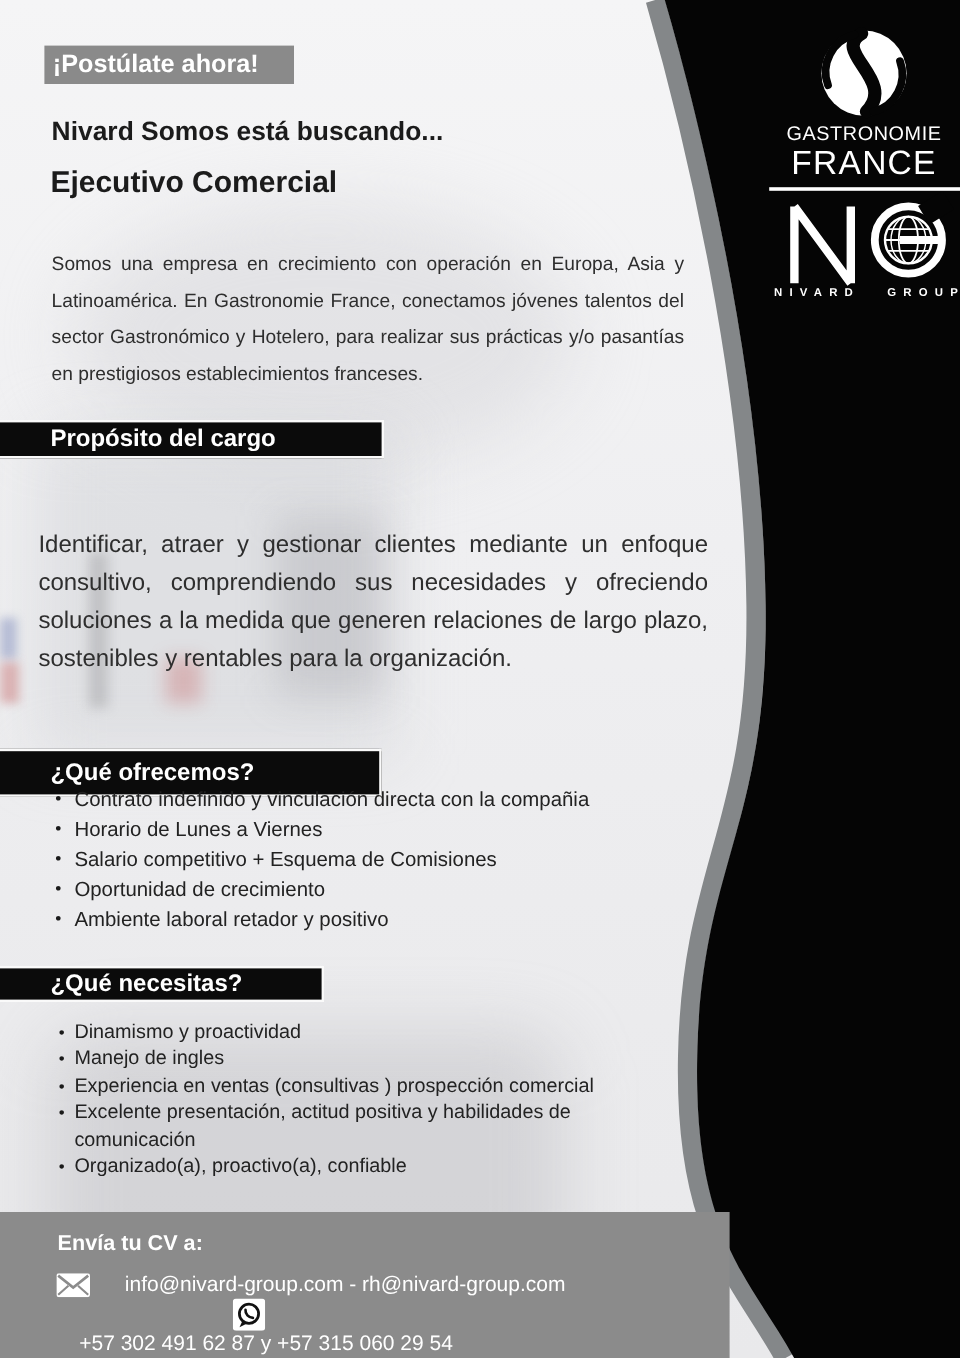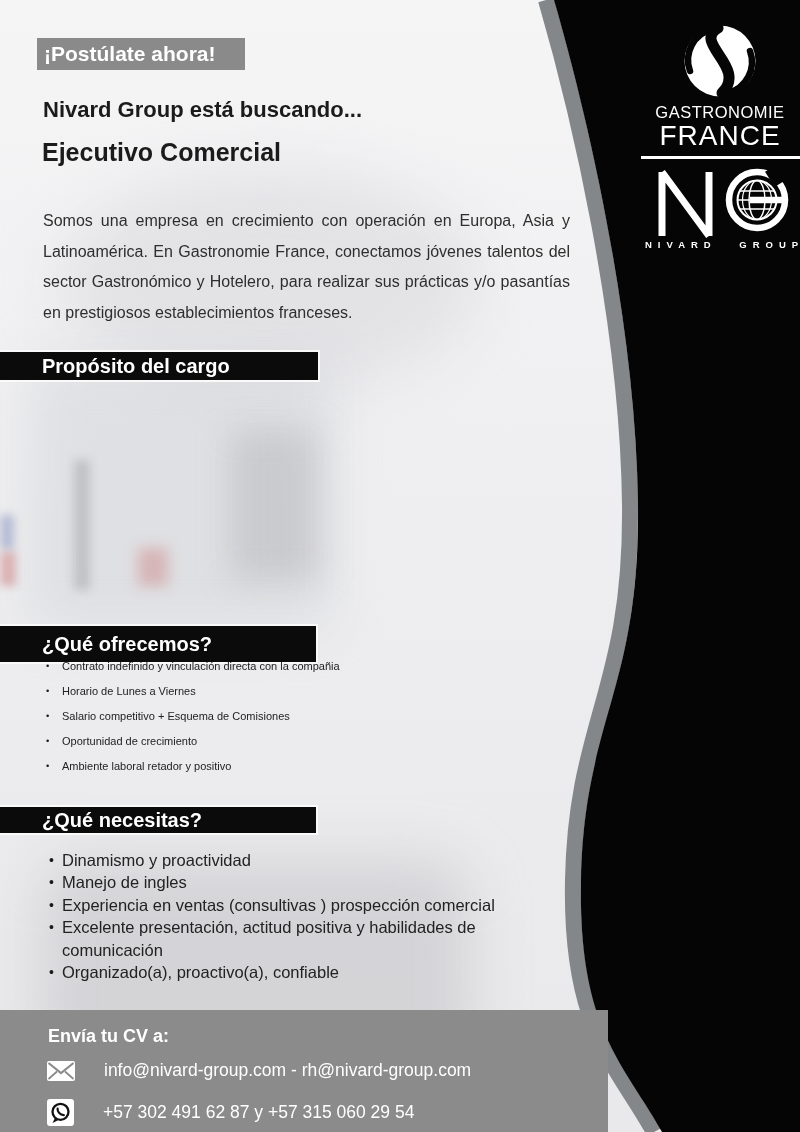--- a/index.html
+++ b/index.html
@@ -44,38 +44,38 @@
   .para{position:absolute;color:#2e2e2e;text-align:justify;}
   .intro-para{left:43px;top:190px;width:527px;font-size:16px;line-height:30.6px;}
   .purpose-para{left:32px;top:419px;width:558px;font-size:20px;line-height:31.5px;}
 
   .section-banner{position:absolute;left:0;background:#0b0b0b;color:#ffffff;
     font-weight:bold;font-size:20px;box-sizing:border-box;
     border:2px solid #fafafa;border-left:none;display:flex;align-items:center;
     padding-left:42px;}
   .banner-purpose{top:350px;width:320px;height:32px;}
   .banner-offer{top:624px;width:318px;height:40px;}
-  .banner-need{top:805px;width:318px;height:30px;}
+  .banner-need{top:805px;width:270px;height:30px;}
 
   ul.bullets{position:absolute;margin:0;padding:0;list-style:none;color:#222222;}
   ul.bullets li{position:relative;}
   ul.bullets li::before{content:"\2022";position:absolute;left:0;top:0;
     color:#1a1a1a;font-size:0.85em;}
-  .offer-list{left:46px;top:654px;width:464px;font-size:11px;line-height:25px;}
+  .offer-list{left:46px;top:654px;width:464px;font-size:17px;line-height:25px;}
   .offer-list li{padding-left:16px;}
   .need-list{left:49px;top:849px;width:452px;font-size:16.5px;line-height:22.4px;}
   .need-list li{padding-left:13px;}
 
   
   .footer{position:absolute;left:0;top:1010px;width:608px;height:122px;
     background:#8b8b8b;color:#ffffff;z-index:2;}
   .footer-heading{position:absolute;left:48px;top:16px;font-size:18px;font-weight:bold;}
   .footer-row{position:absolute;left:47px;display:flex;align-items:center;}
   .footer-row.row-mail{top:50px;}
-  .footer-row.row-phone{top:89px;}
+  .footer-row.row-phone{top:72px;flex-direction:column;}
   .footer-icon{flex:0 0 auto;margin-right:10px;display:block;}
   .footer-text{font-size:17.5px;white-space:nowrap;margin-left:19px;}
 
   
   .logo-gastro{position:absolute;left:634px;top:22px;width:172px;z-index:3;
     color:#ffffff;text-align:center;}
   .logo-gastro .swirl{display:block;margin:0 auto;}
   .gastro-line1{font-size:16.5px;letter-spacing:0.5px;margin-top:3px;}
   .gastro-line2{font-size:28px;letter-spacing:1px;margin-top:-2px;}
   .divider{position:absolute;left:641px;top:156px;width:159px;height:2.5px;
@@ -105,28 +105,29 @@
     <path d="M554,0 C586,110 636,320 638,505 C640,690 584,720 581,880 C578,1030 625,1065 662,1132" fill="none" stroke="#848789" stroke-width="16" transform="translate(-8,0)"></path>
     <path d="M554,0 C586,110 636,320 638,505 C640,690 584,720 581,880 C578,1030 625,1065 662,1132 L800,1132 L800,0 Z" fill="#050505"></path>
   </svg>
 
   <div class="content">
 
     <div class="apply-banner">
       <span>¡Postúlate ahora!</span>
     </div>
 
-    <div class="looking">Nivard Group está buscando...</div>
+    <div class="looking">Nivard Somos está buscando...</div>
     <div class="job-title">Ejecutivo Comercial</div>
 
     <p class="para intro-para">Somos una empresa en crecimiento con operación en Europa, Asia y Latinoamérica. En Gastronomie France, conectamos jóvenes talentos del sector Gastronómico y Hotelero, para realizar sus prácticas y/o pasantías en prestigiosos establecimientos franceses.</p>
 
     <div class="section-banner banner-purpose">
       <span>Propósito del cargo</span>
     </div>
+    <p class="para purpose-para">Identificar, atraer y gestionar clientes mediante un enfoque consultivo, comprendiendo sus necesidades y ofreciendo soluciones a la medida que generen relaciones de largo plazo, sostenibles y rentables para la organización.</p>
 
     <div class="section-banner banner-offer">
       <span>¿Qué ofrecemos?</span>
     </div>
     <ul class="bullets offer-list">
       <li>Contrato indefinido y vinculación directa con la compañia</li>
       <li>Horario de Lunes a Viernes</li>
       <li>Salario competitivo + Esquema de Comisiones</li>
       <li>Oportunidad de crecimiento</li>
       <li>Ambiente laboral retador y positivo</li>

